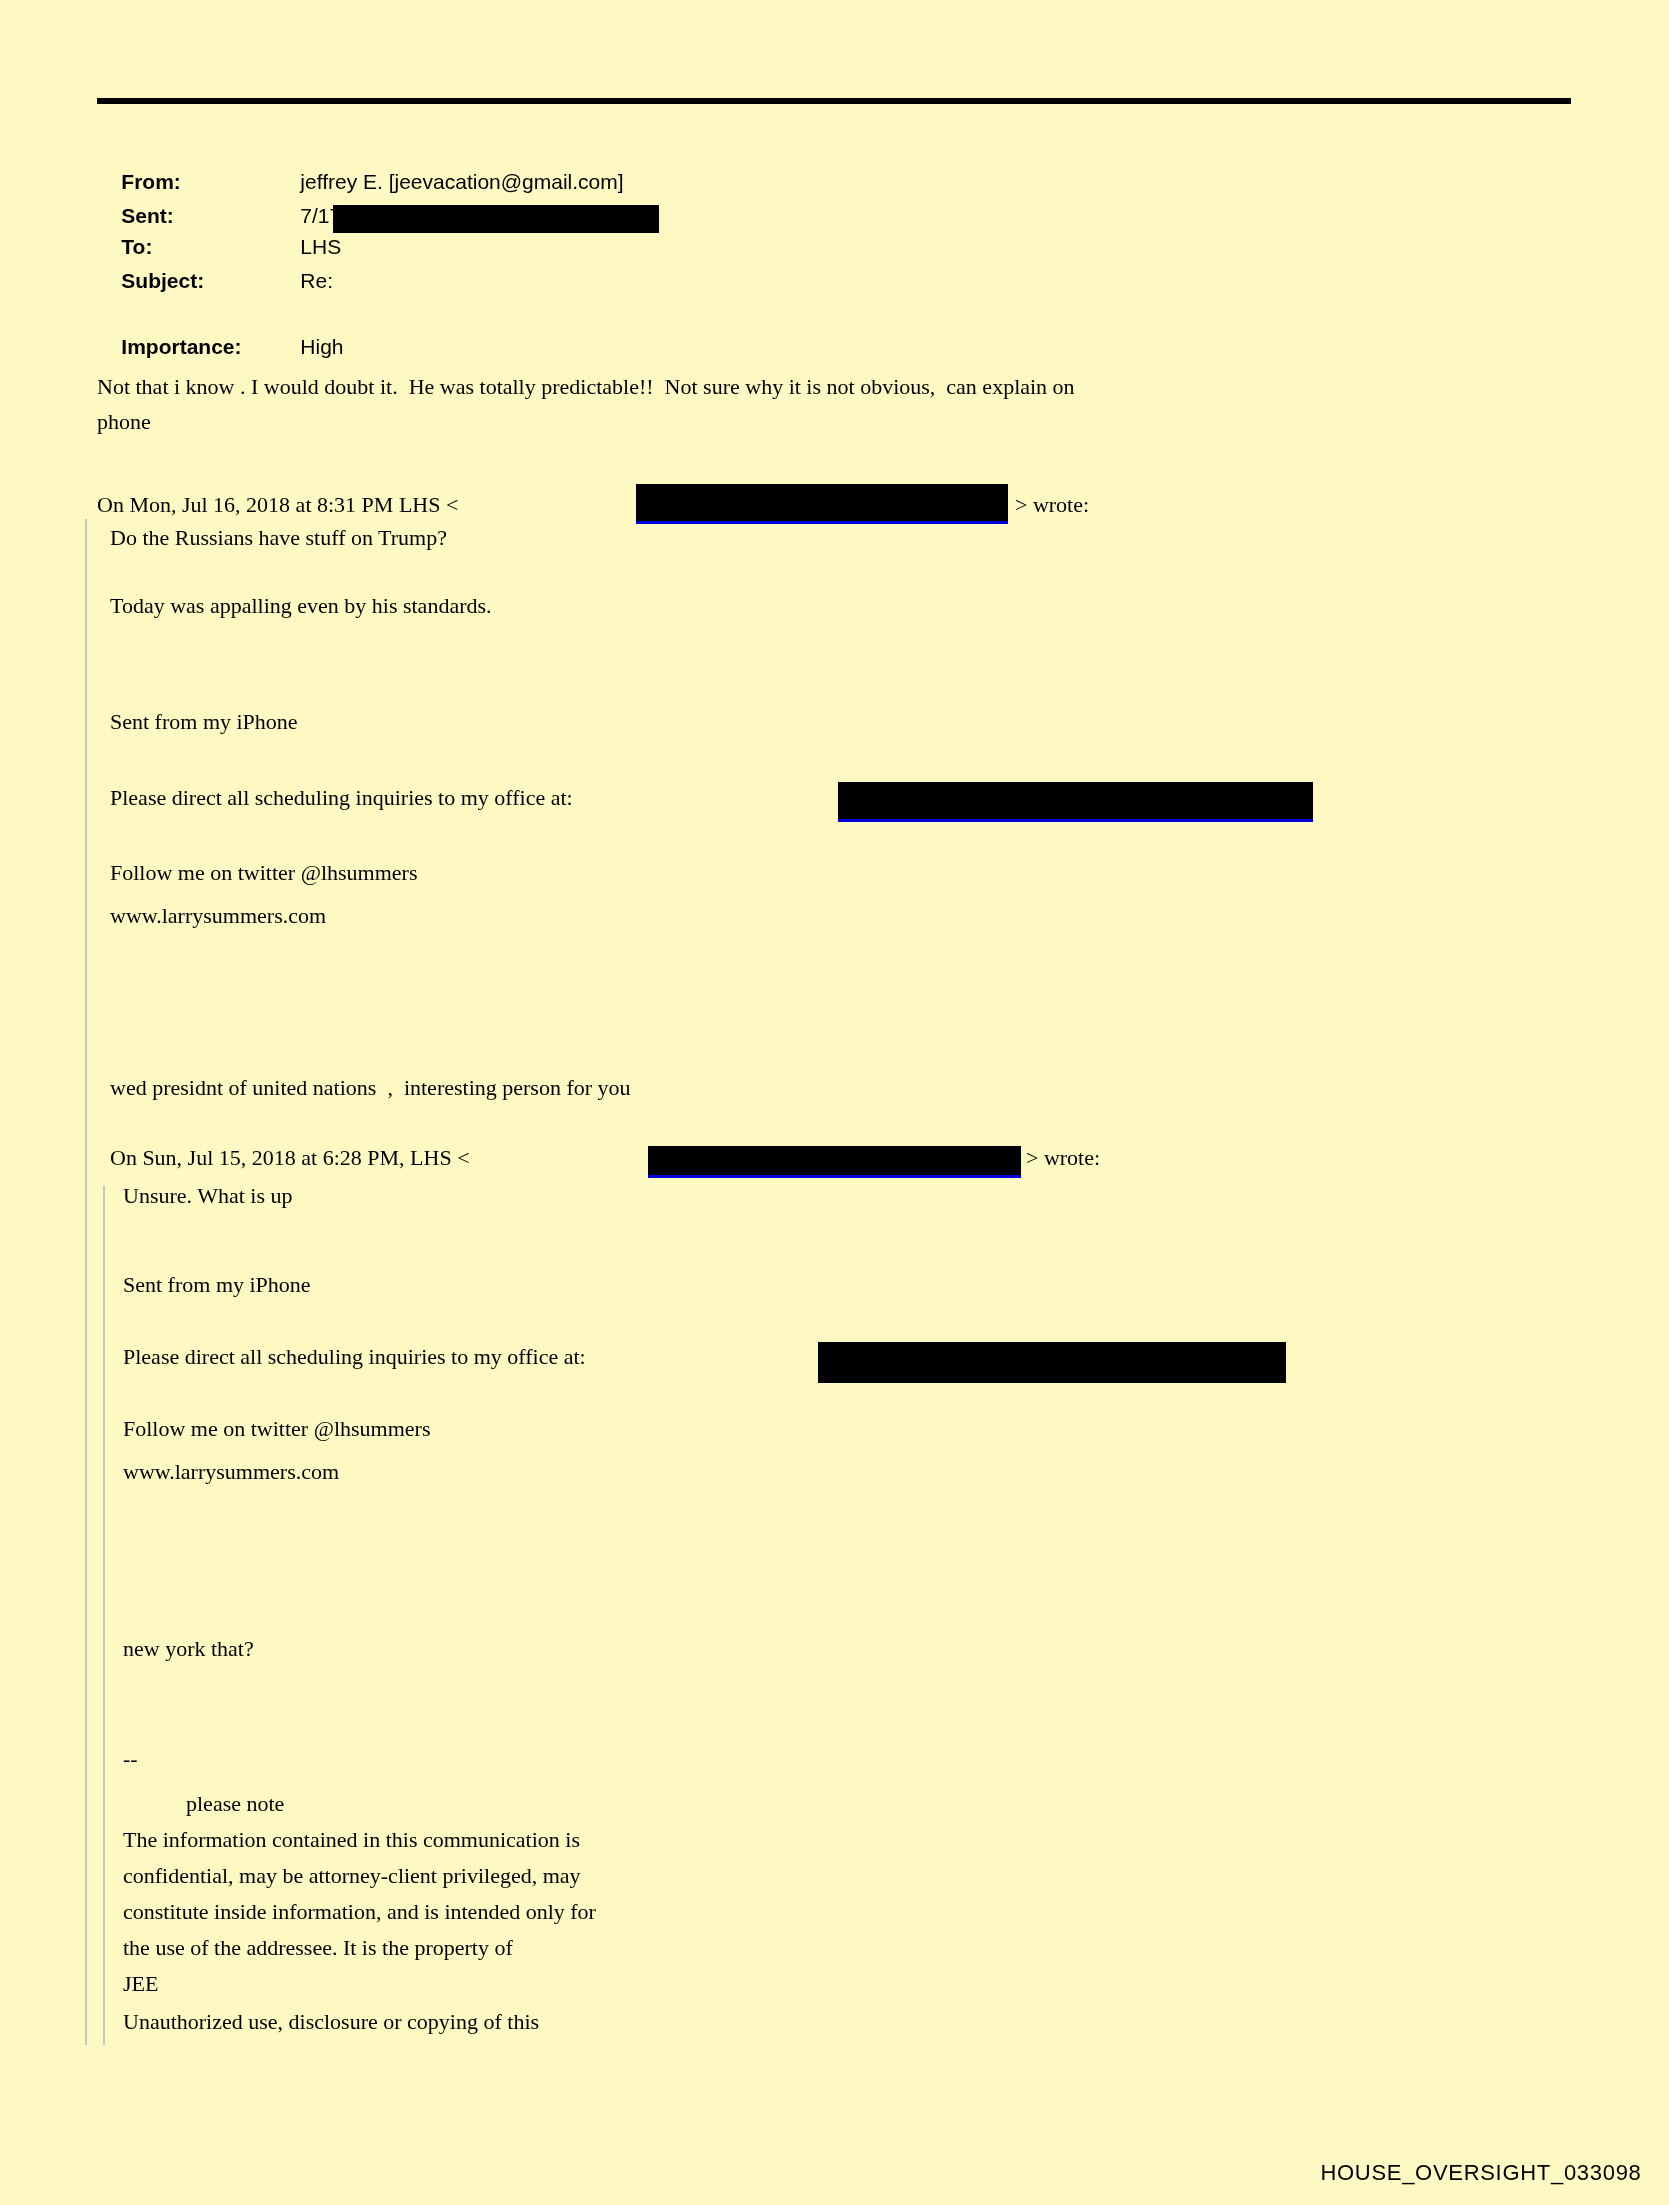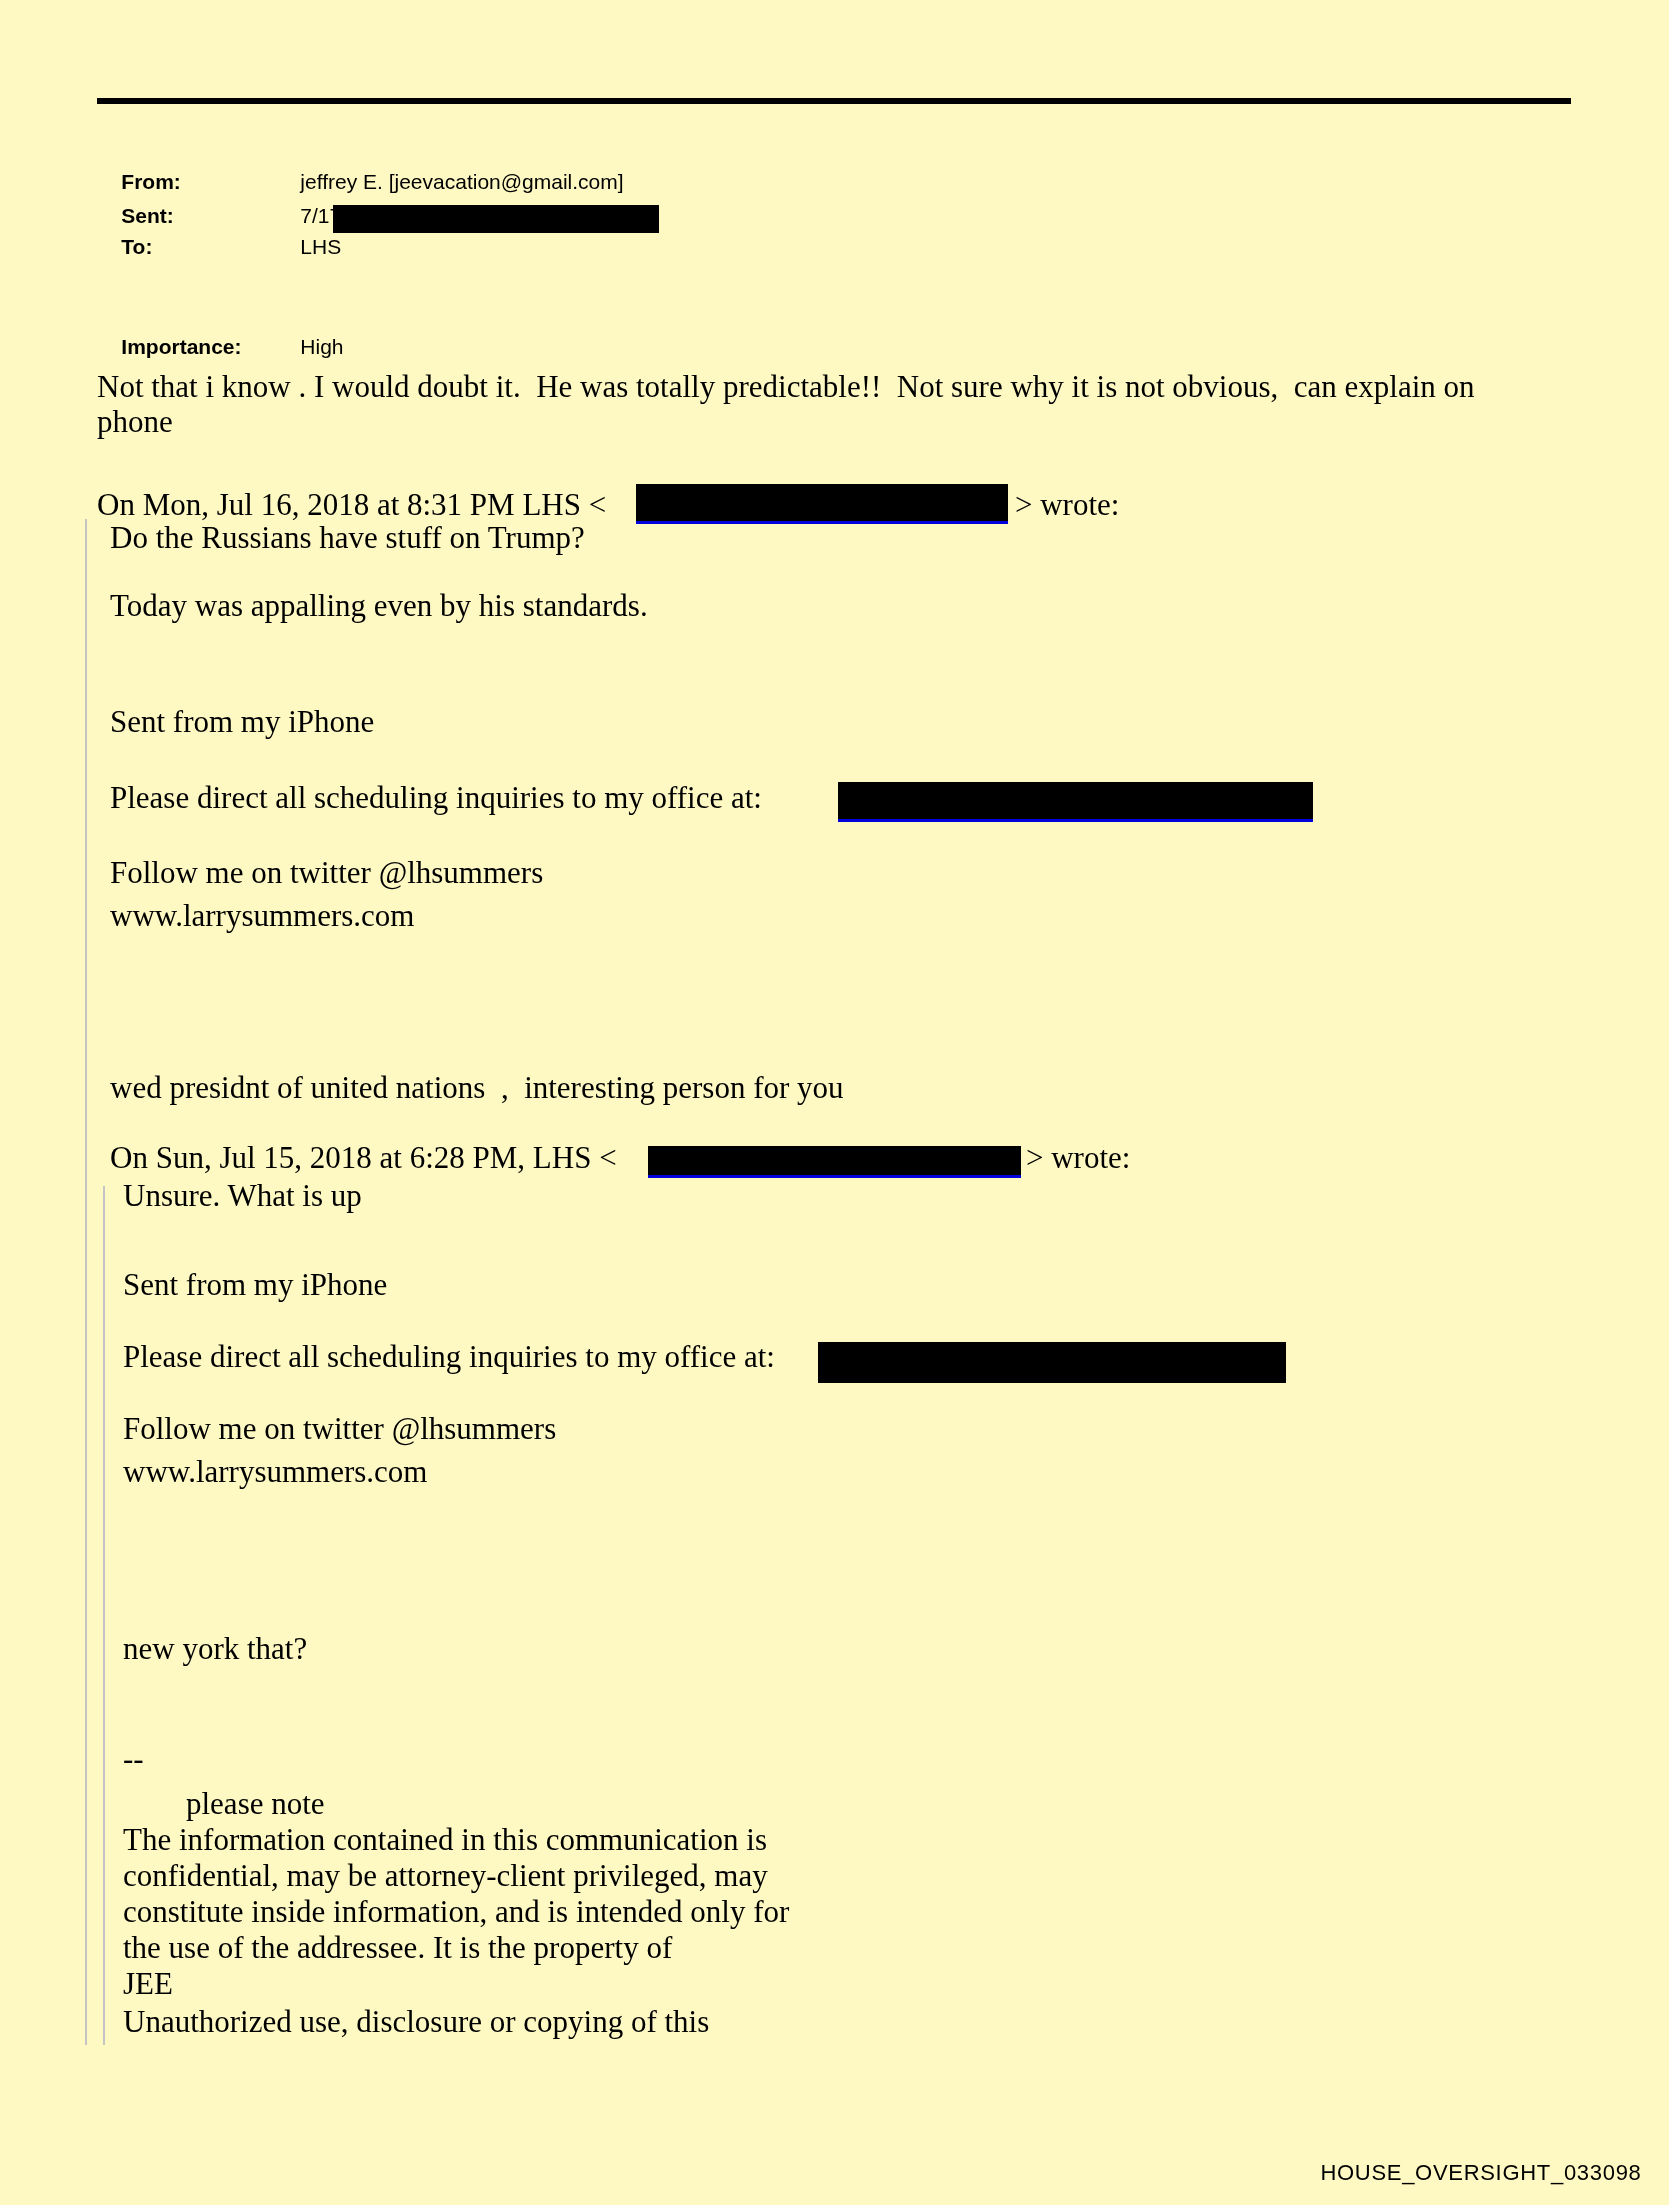--- a/index.html
+++ b/index.html
@@ -13,21 +13,21 @@
   }
   .rule{position:absolute;background:#000;}
   .hdr-row{
     position:absolute;left:98px;
     font-family:"Liberation Sans", sans-serif;
     font-size:21px;line-height:31px;white-space:pre;
   }
   .hdr-label{display:inline-block;width:179px;font-weight:bold;}
   .line{
     position:absolute;
-    font-size:31px;line-height:35px;white-space:pre;
+    font-size:22px;line-height:35px;white-space:pre;
   }
   .bar{position:absolute;background:#000;}
   .bar.u{border-bottom:3.9px solid #0000DD;}
   .vline{position:absolute;width:2px;background:#c4c4c4;}
   .link{color:#0000EE;text-decoration:underline;}
   .footer{
     position:absolute;right:27.5px;top:2160px;
     font-family:"Liberation Sans", sans-serif;
     font-size:22px;letter-spacing:0.7px;white-space:pre;
   }
@@ -42,20 +42,23 @@
   <div class="hdr-row" style="top:135px;">
     <span class="hdr-label">From:</span><span>jeffrey E. [jeevacation@gmail.com]</span>
   </div>
   <div class="hdr-row" style="top:169px;">
     <span class="hdr-label">Sent:</span><span>7/17/2018 12:42:20 AM</span>
   </div>
   <div class="hdr-row" style="top:200px;">
     <span class="hdr-label">To:</span><span>LHS </span>
   </div>
   <div class="bar" style="left:333px;top:205px;width:326px;height:27.5px;"></div>
+  <div class="hdr-row" style="top:234px;">
+    <span class="hdr-label">Subject:</span><span>Re:</span>
+  </div>
   <div class="hdr-row" style="top:300px;">
     <span class="hdr-label">Importance:</span><span>High</span>
   </div>
 
   <div class="line" style="left:97px;top:369px;">Not that i know . I would doubt it.  He was totally predictable!!  Not sure why it is not obvious,  can explain on</div>
   <div class="line" style="left:97px;top:404px;">phone</div>
 
   <div class="line" style="left:97px;top:487px;">On Mon, Jul 16, 2018 at 8:31 PM LHS &lt;</div>
   <div class="bar u" style="left:636px;top:484px;width:372px;height:37px;"></div>
   <div class="line" style="left:1015px;top:487px;">&gt; wrote:</div>

